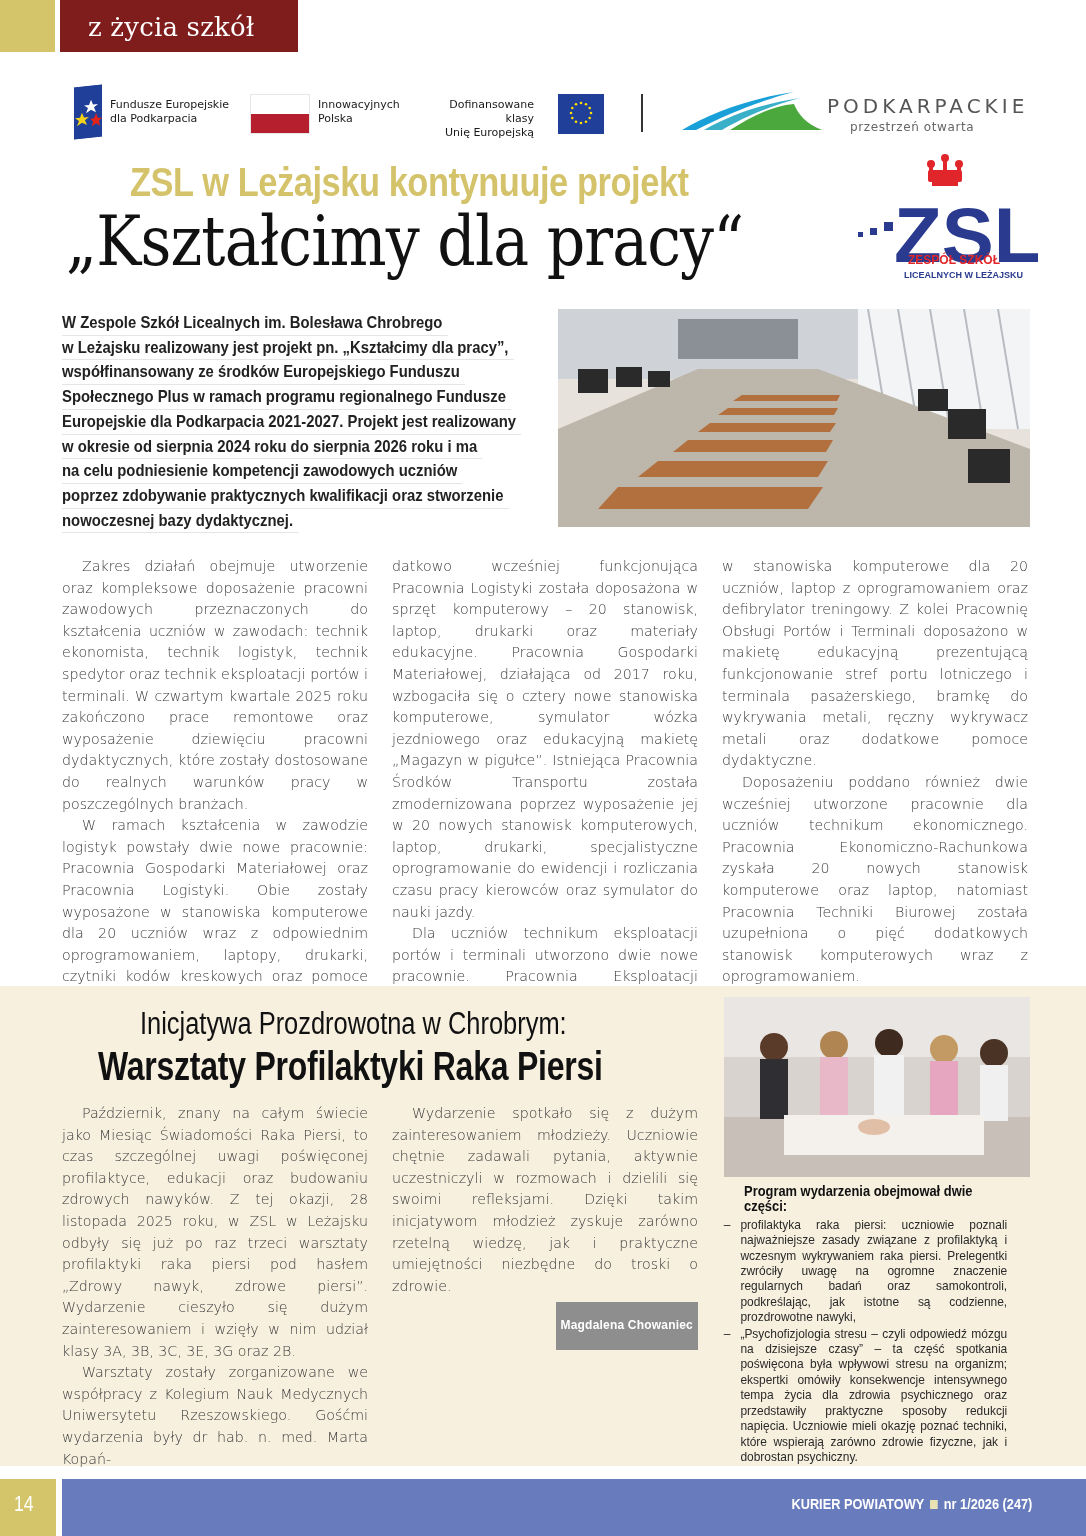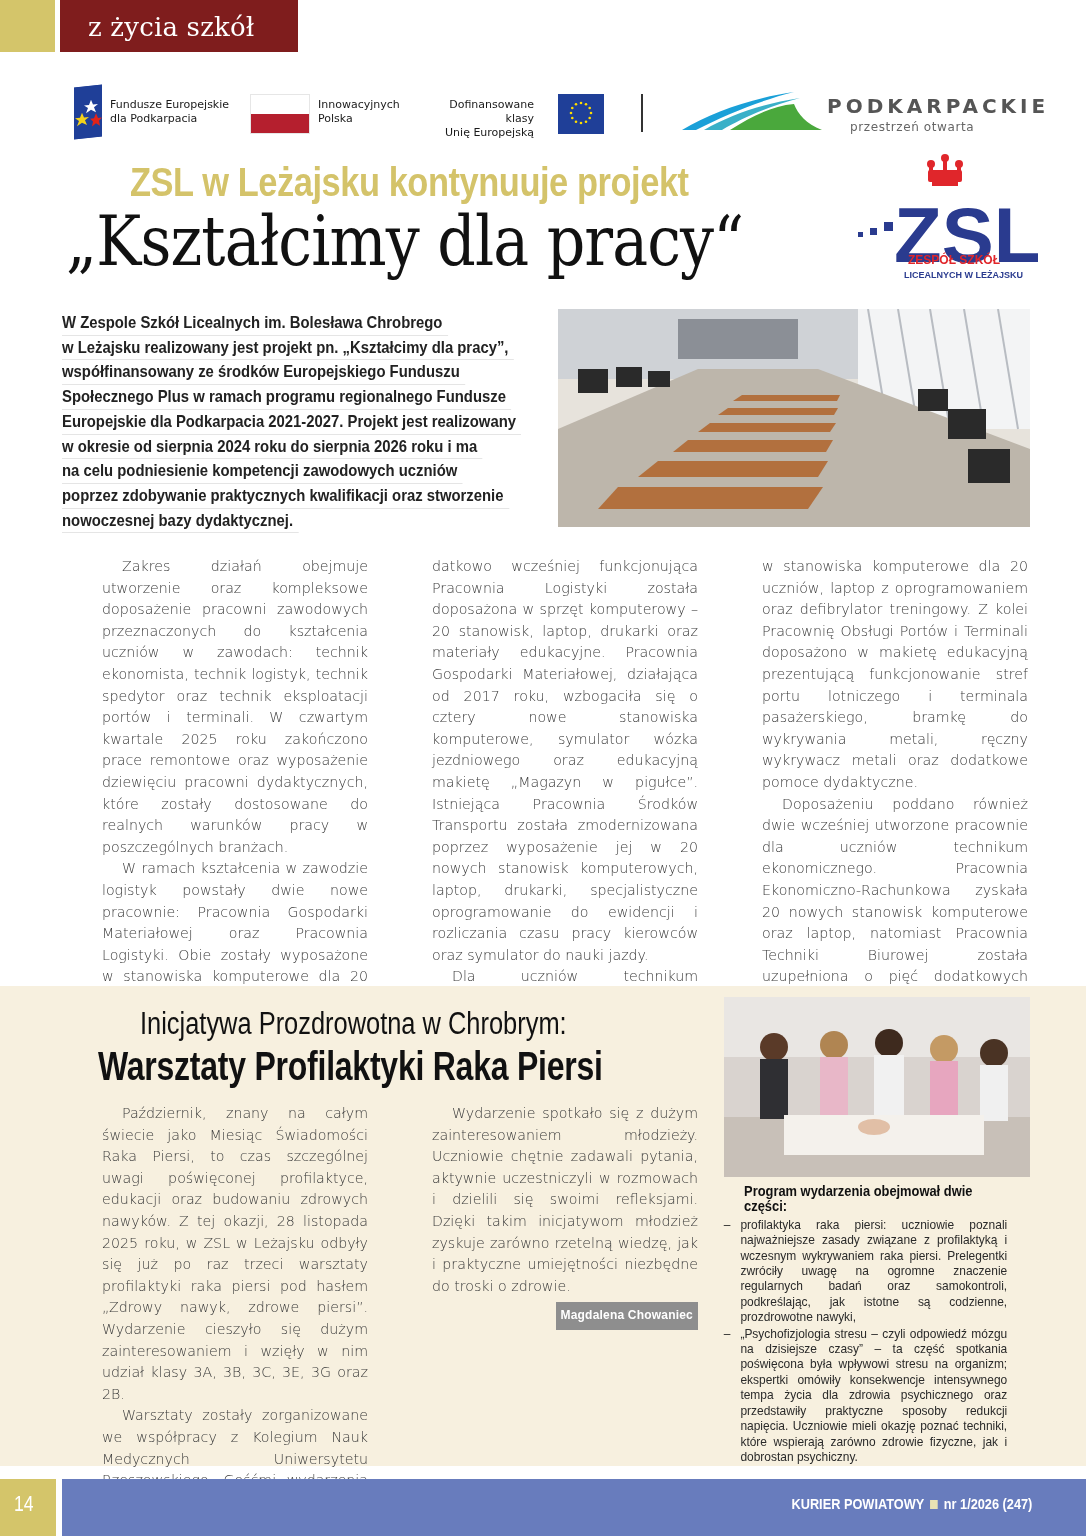--- a/index.html
+++ b/index.html
@@ -15,45 +15,45 @@
   .logos { position: absolute; top: 84px; left: 72px; width: 960px; height: 52px; }
   .fe-flag { position: absolute; left: 2px; top: 2px; width: 28px; height: 52px; background: #1f3f98; transform: skewY(-6deg); }
   .logo-text { position: absolute; font-family: "DejaVu Sans", sans-serif; font-size: 11px; line-height: 14px; color: #1a1a1a; }
   .pl-flag { position: absolute; left: 178px; top: 10px; width: 60px; height: 40px; border: 1px solid #e6e6e6; }
   .pl-flag .w { height: 50%; background: #fff; }
   .pl-flag .r { height: 50%; background: #b51f2e; }
   .eu-flag { position: absolute; left: 486px; top: 10px; width: 46px; height: 40px; background: #1f3f98; }
   .eu-flag svg { width: 46px; height: 40px; }
   .vbar { position: absolute; left: 569px; top: 10px; width: 2px; height: 38px; background: #333; }
   .podk-swoosh { position: absolute; left: 610px; top: 8px; width: 140px; height: 38px; }
-  .podk-name { position: absolute; left: 755px; top: 10px; font-size: 20px; letter-spacing: 4px; color: #555; font-family: "DejaVu Sans", sans-serif; font-weight: bold; }
+  .podk-name { position: absolute; left: 755px; top: 10px; font-size: 20px; letter-spacing: 4px; color: #555; font-family: "DejaVu Sans", sans-serif; }
   .podk-sub { position: absolute; left: 778px; top: 36px; font-size: 12px; color: #666; letter-spacing: 0.6px; }
 
   
   .kicker { position: absolute; left: 130px; top: 160px; font-family: "Liberation Sans", sans-serif; font-weight: bold; font-size: 40px; color: #d4c36a; letter-spacing: -0.5px; transform: scaleX(0.86); transform-origin: left center; }
   .headline { position: absolute; left: 66px; top: 200px; font-family: "DejaVu Serif", serif; font-size: 70px; color: #111; letter-spacing: -1px; transform: scaleX(0.86); transform-origin: left center; white-space: nowrap; }
 
   
   .zsl-logo { position: absolute; left: 848px; top: 152px; width: 190px; height: 140px; }
 
   
   .lead { position: absolute; left: 62px; top: 311px; width: 455px; font-family: "Liberation Sans", sans-serif; font-size: 16.5px; line-height: 23.7px; color: #222; transform: scaleX(0.9); transform-origin: left top; }
   .lead .ln { display: block; border-bottom: 1px solid #e5e5e5; white-space: nowrap; width: fit-content; padding-right: 6px; font-weight: 600; }
 
   
   .photo1 { position: absolute; left: 558px; top: 309px; width: 472px; height: 218px; overflow: hidden; background: #d8d4cc; }
 
   
   .col { position: absolute; font-family: "DejaVu Sans", sans-serif; font-size: 14.2px; line-height: 21.6px; color: #3a3a3a; font-weight: 300; text-align: justify; }
-  .col p { text-indent: 20px; margin-left: 40px; }
+  .col p { text-indent: 20px; }
   .col p.cont { text-indent: 0; }
   .col1 { left: 62px; top: 556px; width: 306px; }
   .col2 { left: 392px; top: 556px; width: 306px; }
   .col3 { left: 722px; top: 556px; width: 306px; }
-  .byline { display: inline-block; background: #8e8e8e; color: #fff; font-family: "Liberation Sans", sans-serif; font-weight: bold; font-size: 12px; padding: 3px 5px; letter-spacing: 0.2px; }
+  .byline { display: inline-block; background: #8e8e8e; color: #fff; font-family: "Liberation Sans", sans-serif; font-weight: bold; font-size: 12px; padding: 13px 5px; letter-spacing: 0.2px; }
   .byline-wrap { text-align: right; margin-top: 5px; }
 
   
   .art2 { position: absolute; left: 0; top: 986px; width: 1086px; height: 480px; background: #f7f0df; }
   .art2-kicker { position: absolute; left: 140px; top: 1006px; font-family: "Liberation Sans", sans-serif; font-size: 31px; color: #111; transform: scaleX(0.82); transform-origin: left center; white-space: nowrap; }
   .art2-title { position: absolute; left: 98px; top: 1044px; font-family: "Liberation Sans", sans-serif; font-weight: bold; font-size: 40px; color: #111; transform: scaleX(0.8); transform-origin: left center; white-space: nowrap; letter-spacing: -0.3px; }
   .col4 { left: 62px; top: 1103px; width: 306px; color: #3a3a3a; }
   .col5 { left: 392px; top: 1103px; width: 306px; color: #3a3a3a; }
   .photo2 { position: absolute; left: 724px; top: 997px; width: 306px; height: 180px; overflow: hidden; background: #cfc8c4; }
   .program { position: absolute; left: 722px; top: 1184px; width: 310px; font-family: "Liberation Sans", sans-serif; font-size: 13px; line-height: 15.4px; color: #2a2a2a; transform: scaleX(0.92); transform-origin: left top; }

